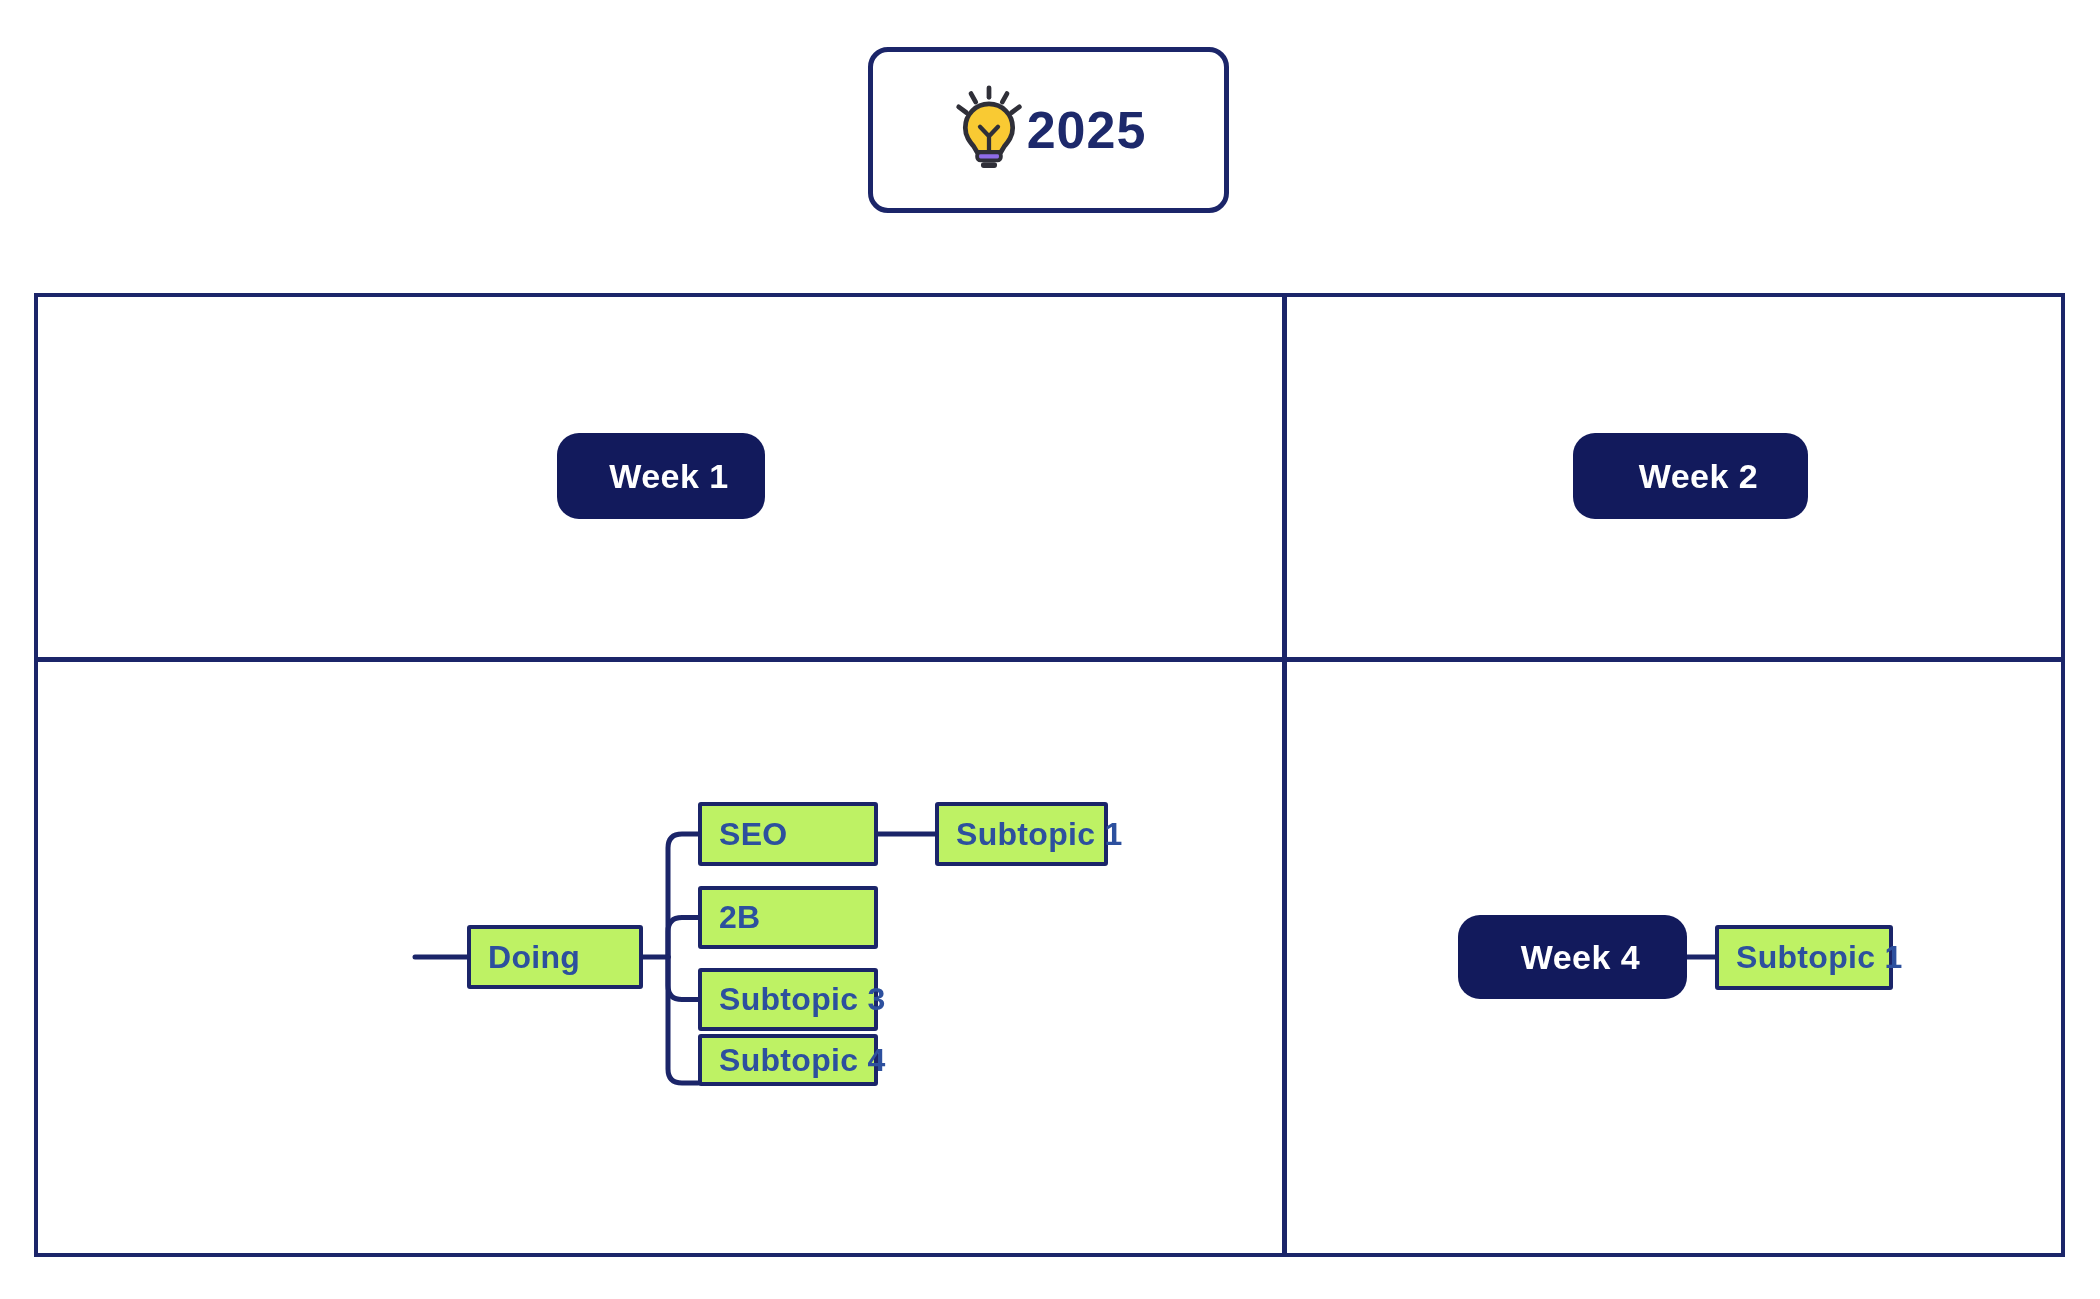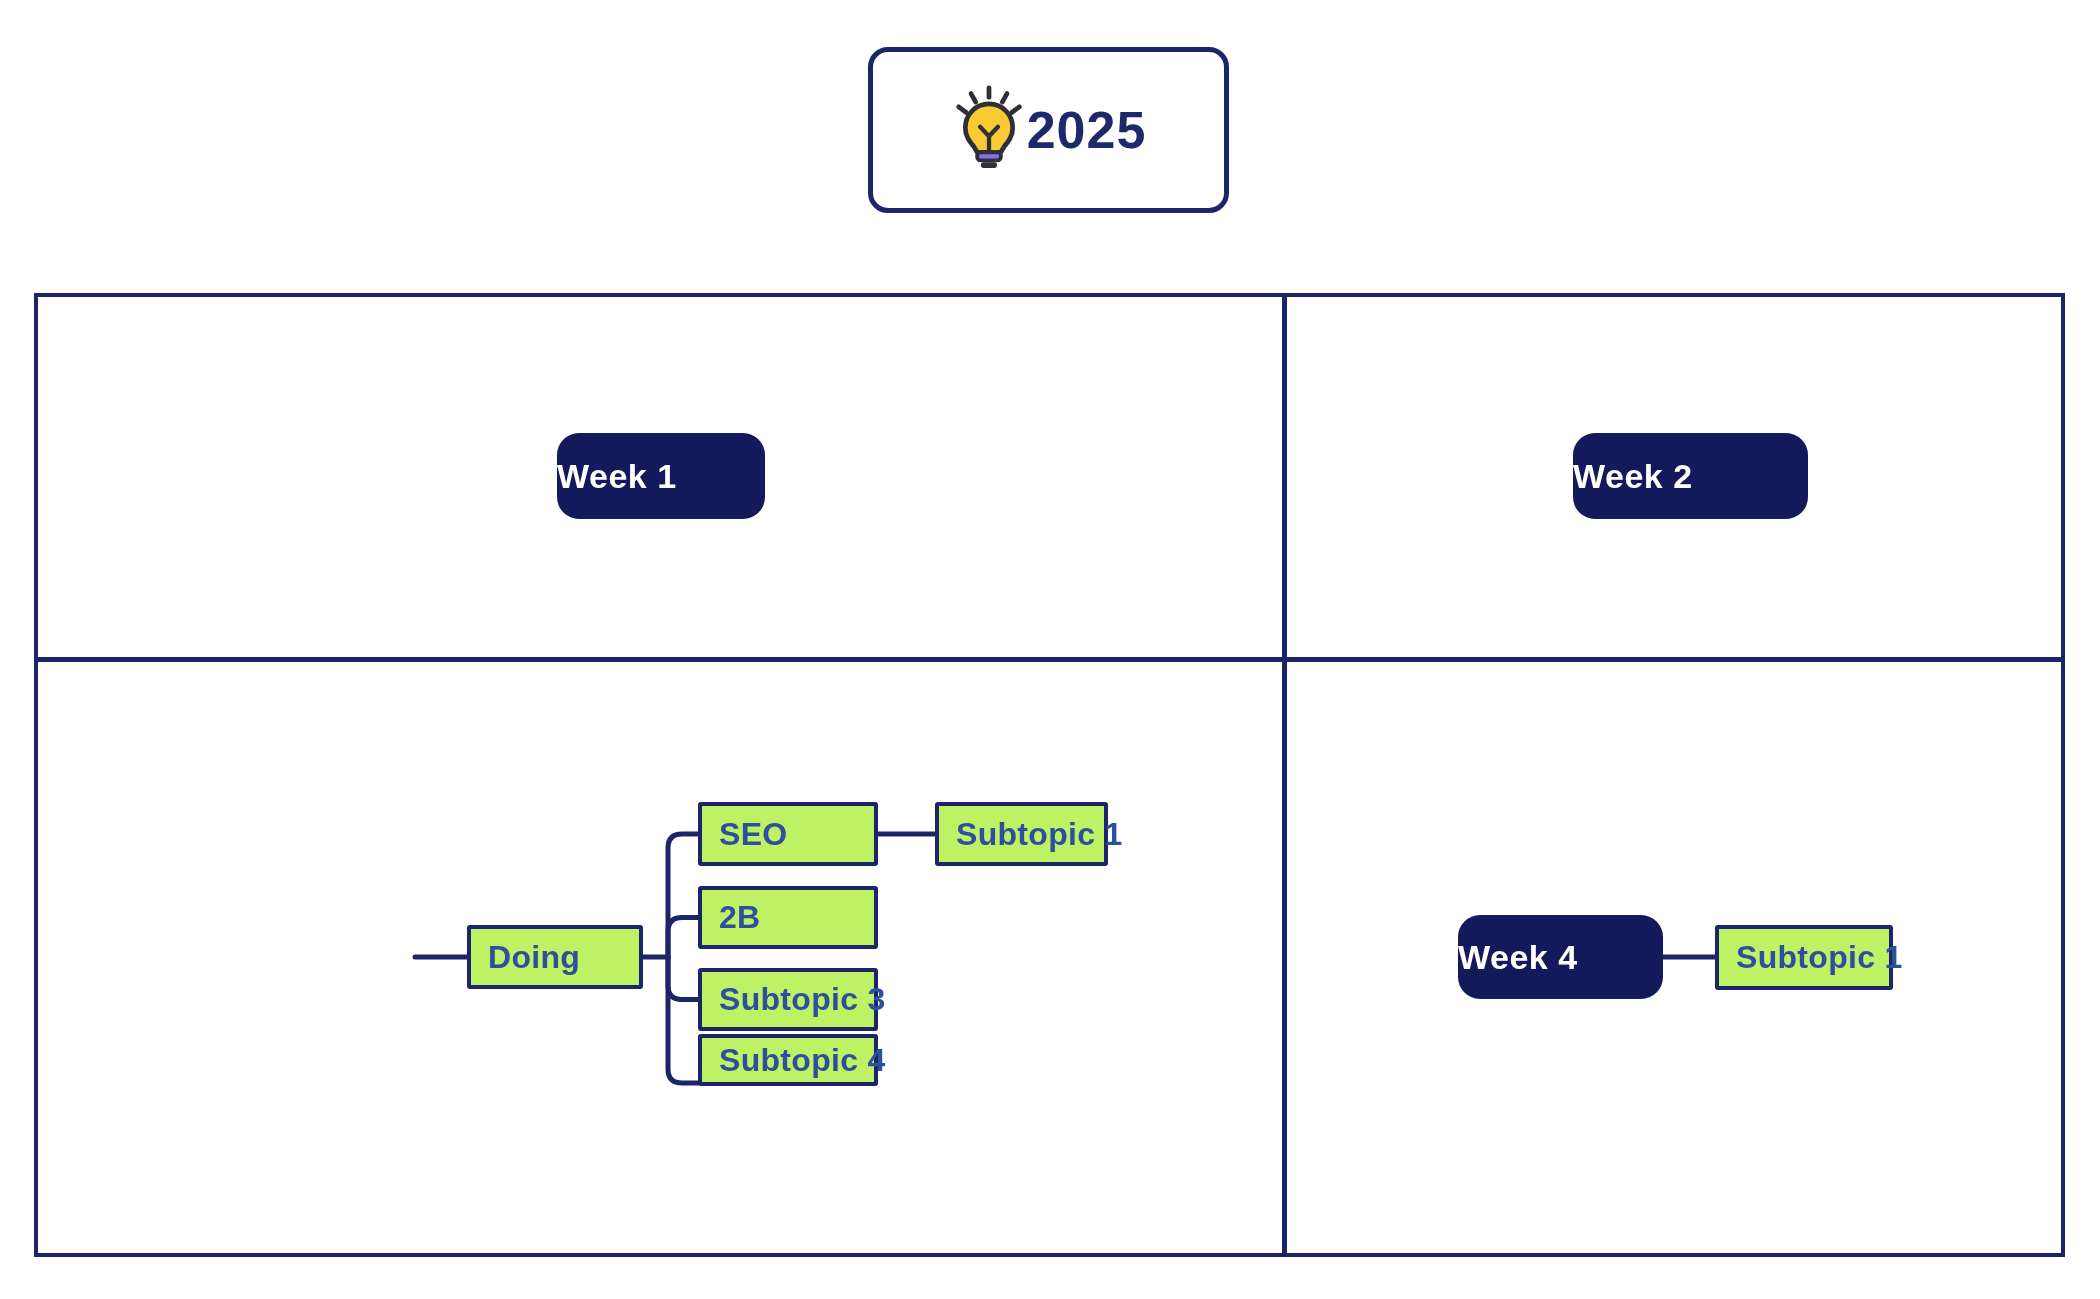--- a/index.html
+++ b/index.html
@@ -35,27 +35,27 @@
     box-sizing: border-box; display: flex; align-items: center; justify-content: center; 
   }
   .title-text {
     color: #1d296b; font-size: 52px; font-weight: bold; letter-spacing: 1px;
   }
   .bulb { display: flex; align-items: center; }
 
   
   .pill-dark {
     position: absolute; background: #121a5c; color: #ffffff; border-radius: 22px;
-    display: flex; align-items: center; 
-    font-size: 34px; font-weight: bold; letter-spacing: 0.5px; box-sizing: border-box;
+    display: flex; align-items: center; justify-content: center;
+    font-size: 34px; font-weight: bold; letter-spacing: 0.5px; box-sizing: border-box; padding-left: 16px;
   }
   .week1 { left: 557px; top: 433px; width: 208px; height: 86px; }
   .week2 { left: 1573px; top: 433px; width: 235px; height: 86px; }
   .week3 { left: 207px; top: 915px; width: 208px; height: 85px; }
-  .week4 { left: 1458px; top: 915px; width: 205px; height: 84px; }
+  .week4 { left: 1458px; top: 915px; width: 229px; height: 84px; }
 
   
   .pill-light {
     position: absolute; background: #bef264; color: #2d509e;
     border: 4px solid #1b2569; border-radius: 3px; box-sizing: border-box;
     display: flex; align-items: center; padding-left: 17px;
     font-size: 32px; font-weight: bold; letter-spacing: 0.3px; white-space: nowrap;
   }
   .doing      { left: 467px;  top: 925px;  width: 176px; height: 64px; }
   .seo        { left: 698px;  top: 802px;  width: 180px; height: 64px; }

